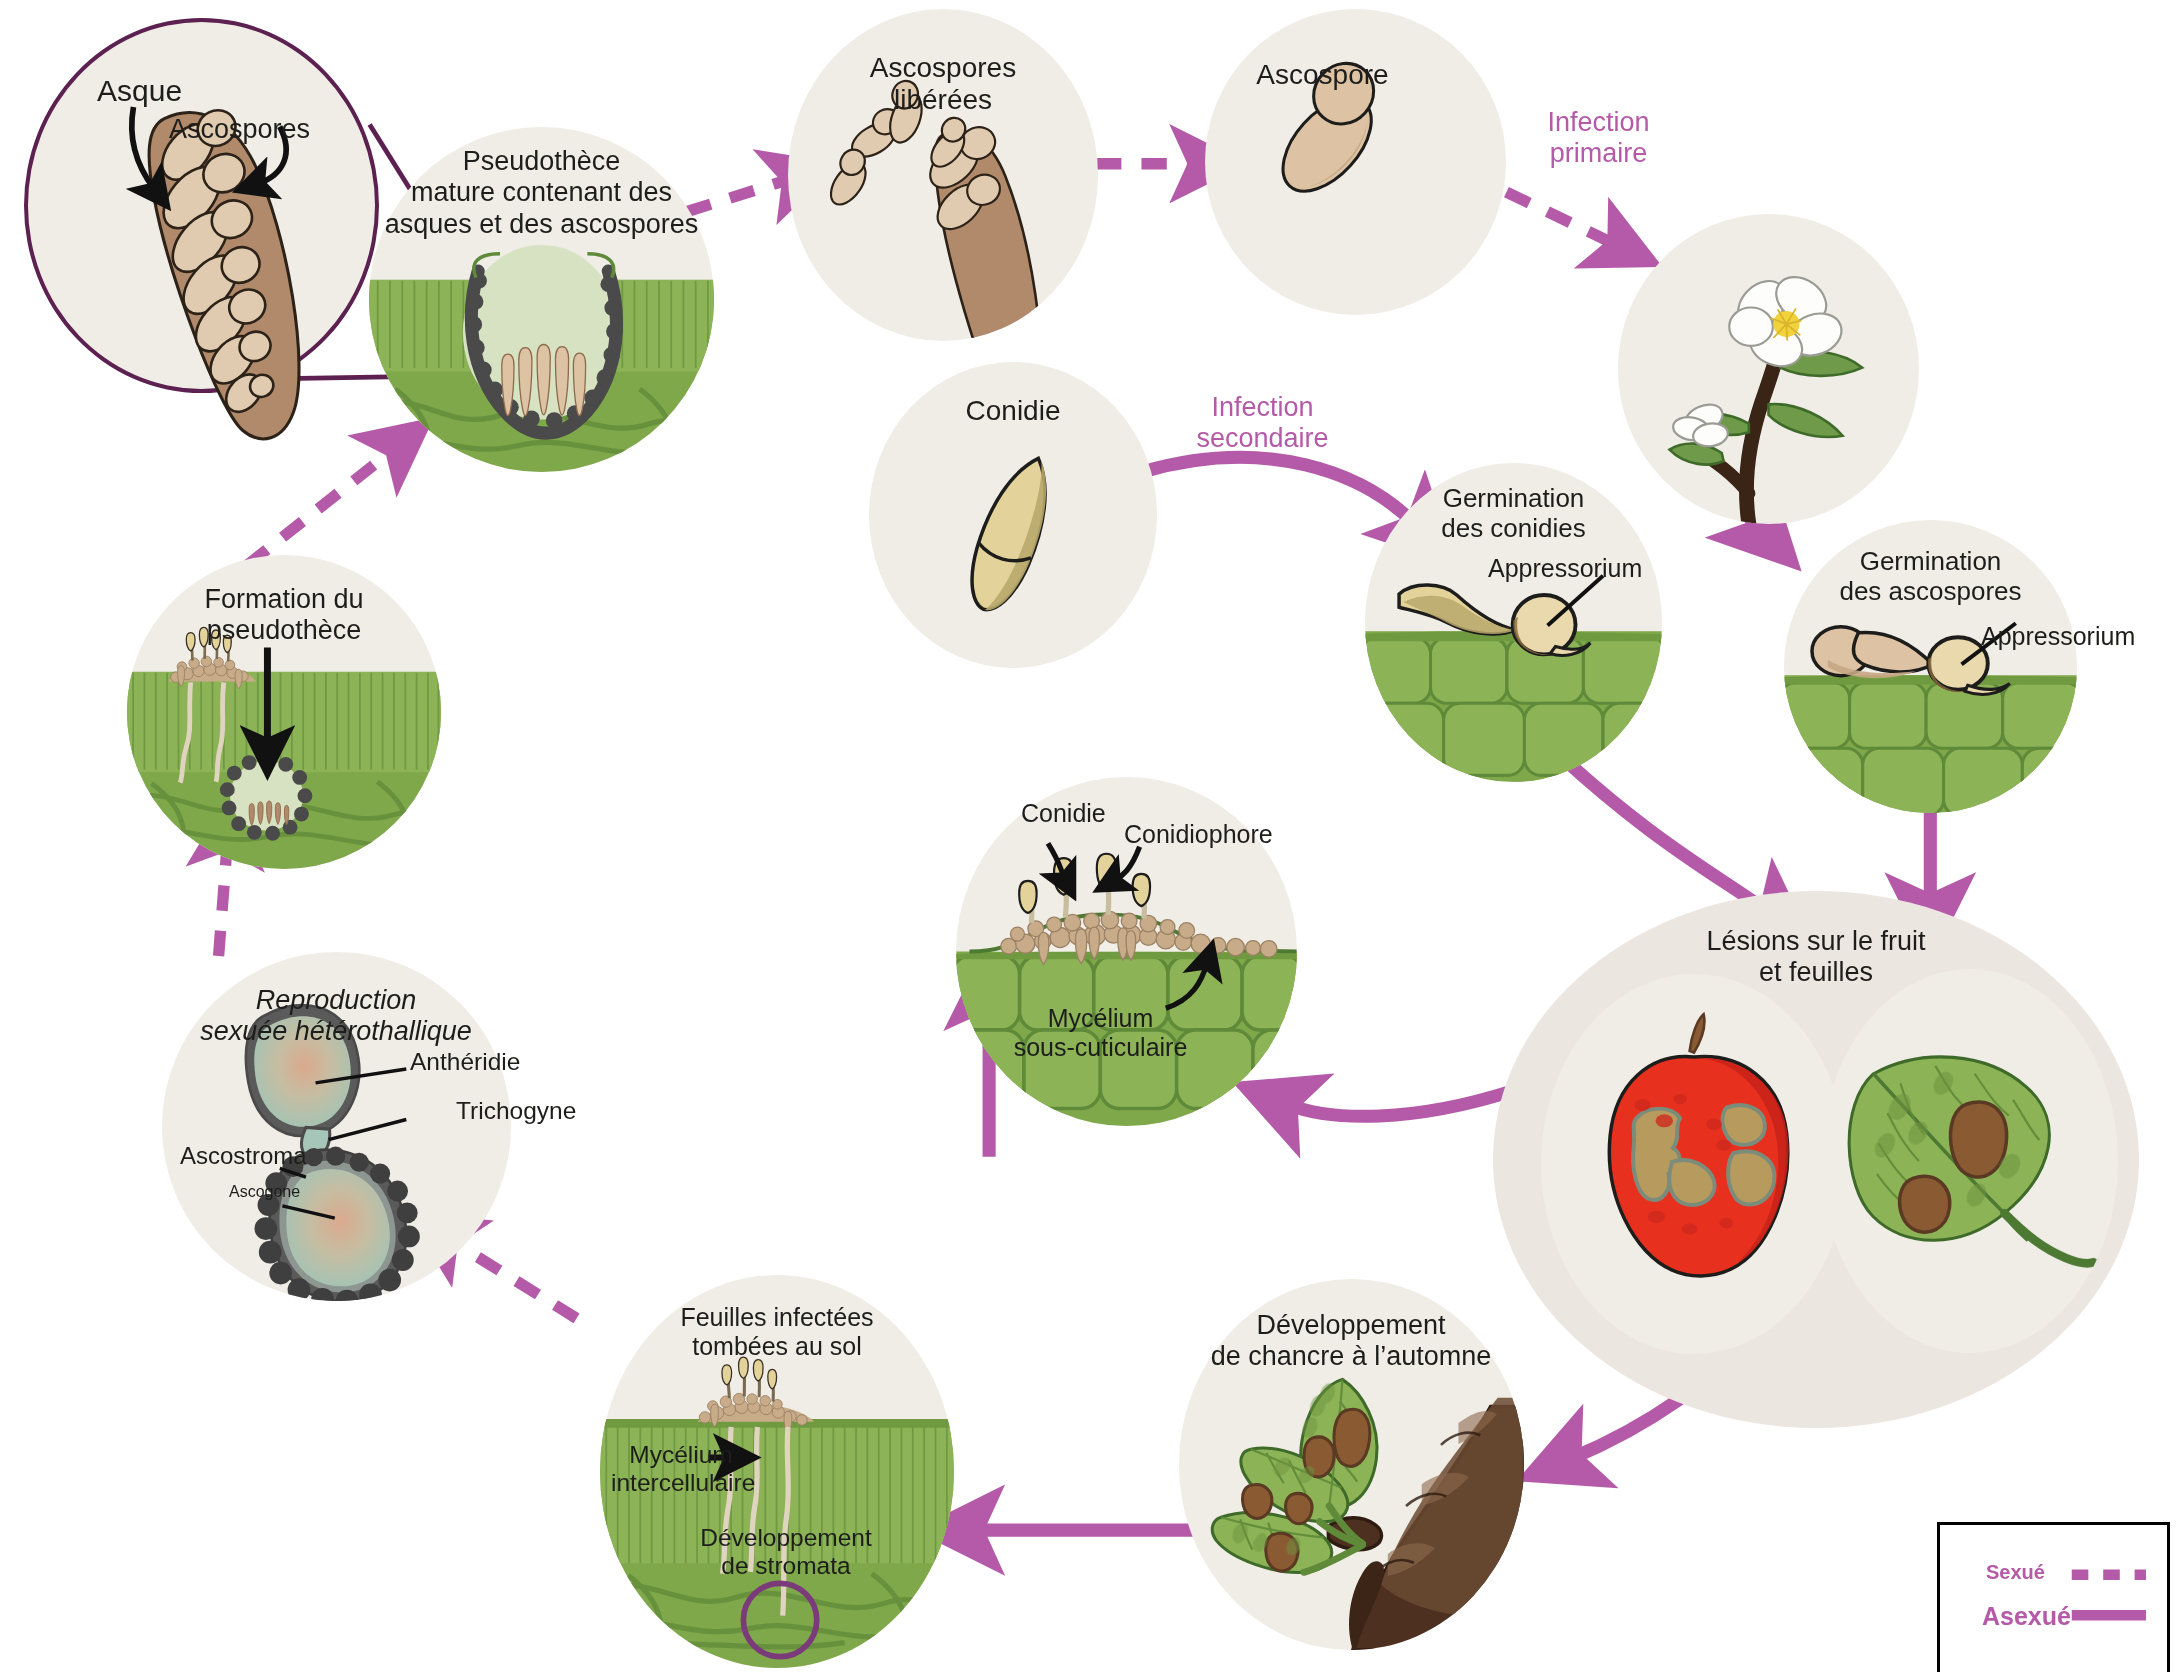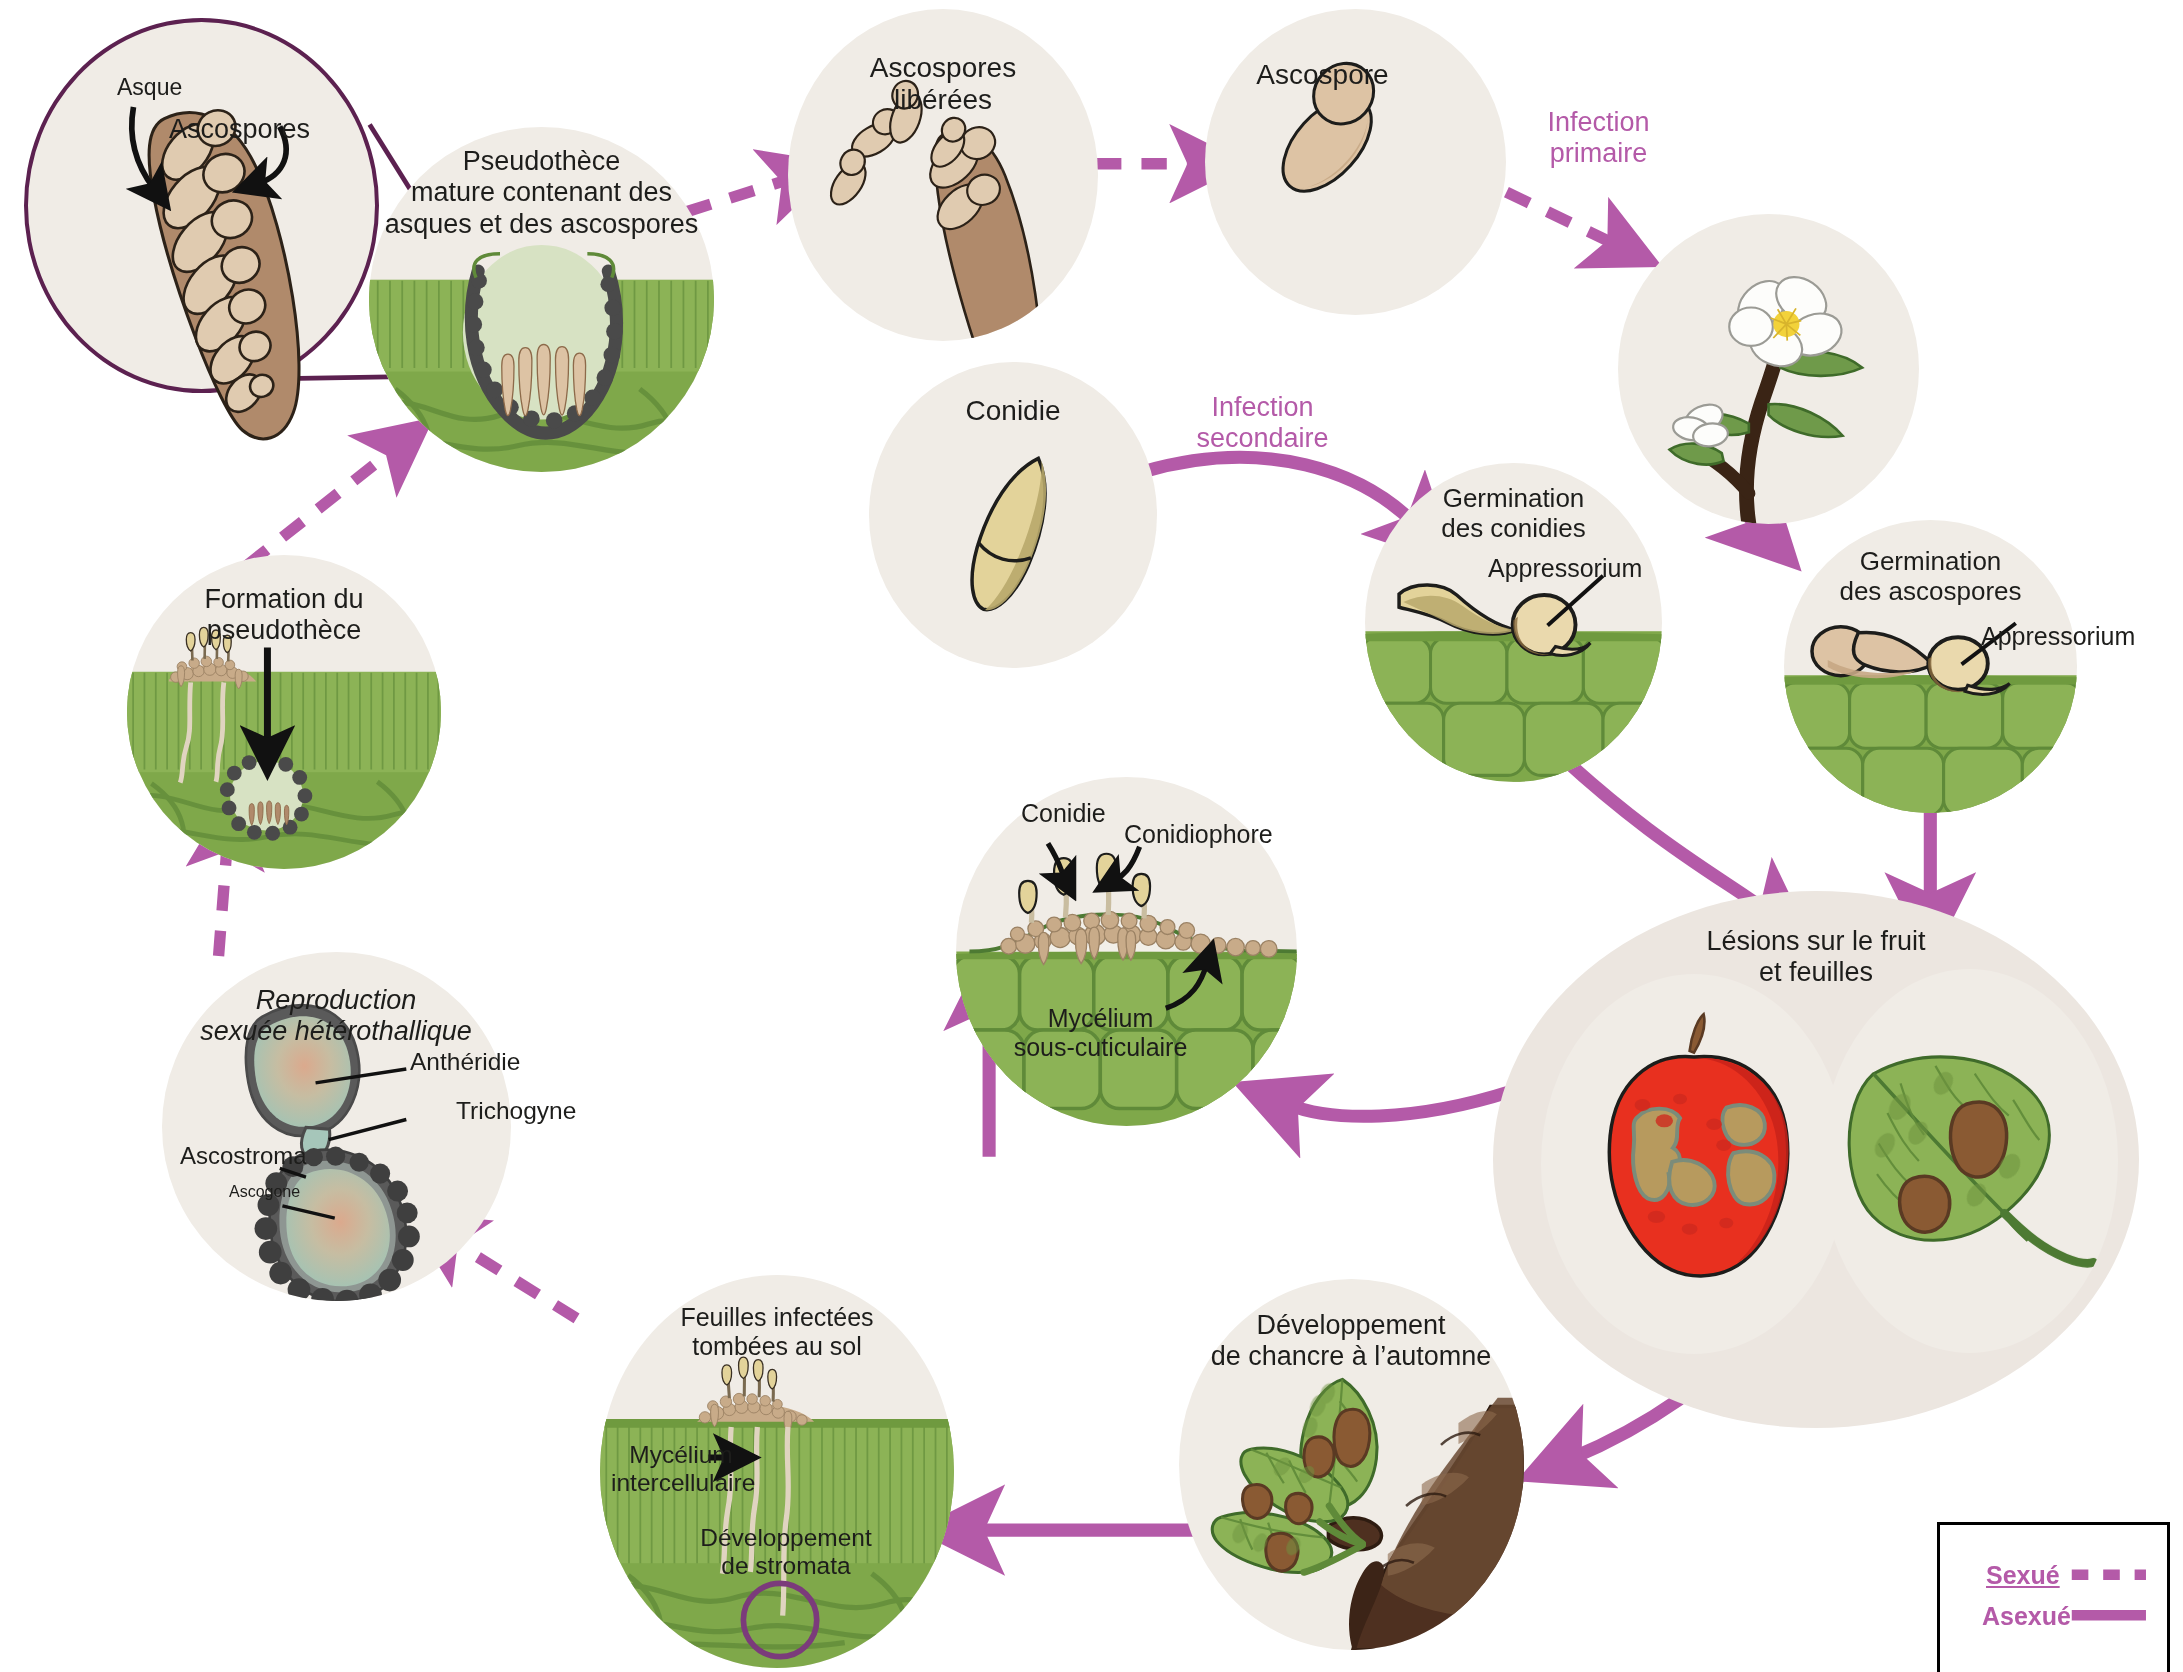--- a/index.html
+++ b/index.html
@@ -75,21 +75,21 @@
         <ellipse cx="148" cy="560" rx="36" ry="33"></ellipse>
         <ellipse cx="78" cy="645" rx="48" ry="34" transform="rotate(-24 78 645)"></ellipse>
         <ellipse cx="122" cy="648" rx="27" ry="25"></ellipse>
       </g>
     </g>
     <g fill="none" stroke="#111" stroke-width="13" marker-end="url(#mkblk)">
       <path d="M305,245 C290,330 320,390 352,432"></path>
       <path d="M640,290 C672,350 650,400 592,420"></path>
     </g>
   </svg>
-  <div class="inner-lbl" style="left:97px;top:74px;font-size:23px;margin-left:20px;">Asque</div>
+  <div class="inner-lbl" style="left:97px;top:74px;font-size:30px;">Asque</div>
   <div class="inner-lbl" style="left:169px;top:114px;font-size:27px;">Ascospores</div>
 
   <div class="node" style="left:369px;top:127px;width:345px;height:345px;overflow:hidden;">
     <svg viewBox="0 0 790 790" style="position:absolute;left:0;top:0;width:345px;height:345px;">
       <rect x="0" y="350" width="790" height="440" fill="#7fa84a"></rect>
       <rect x="0" y="350" width="790" height="210" fill="#8cb356"></rect>
       <g stroke="#6a9440" stroke-width="4" fill="none" opacity="0.85">
         <g>
           <path d="M20,352 v200 M48,352 v200 M76,352 v200 M104,352 v200 M132,352 v200 M160,352 v200 M188,352 v200 M216,352 v200 M244,352 v200 M272,352 v200 M300,352 v200 M328,352 v200 M356,352 v200 M384,352 v200 M412,352 v200 M440,352 v200 M468,352 v200 M496,352 v200 M524,352 v200 M552,352 v200 M580,352 v200 M608,352 v200 M636,352 v200 M664,352 v200 M692,352 v200 M720,352 v200 M748,352 v200 M776,352 v200"></path>
         </g>
@@ -693,21 +693,21 @@
           <path d="M322,556 C352,580 386,598 420,608"></path>
           <path d="M286,672 C330,660 382,630 420,610"></path>
         </g>
       </g>
     </svg>
   </div>
   <div class="lbl" style="left:1161px;top:1310px;width:380px;font-size:27px;">Développement
 de chancre à l’automne</div>
 
   <div class="legendbox" style="left:1937px;top:1522px;width:227px;height:148px;"></div>
-  <div class="legrow" style="left:1986px;top:1561px;font-size:25px;text-decoration:underline;">Sexué</div>
+  <div class="legrow" style="left:1986px;top:1561px;font-size:20px;">Sexué</div>
   <svg class="layer" viewBox="0 0 5022 3830">
     <line x1="4745" y1="3607" x2="4915" y2="3607" stroke="#b45aa8" stroke-width="24" stroke-dasharray="38 34"></line>
     <line x1="4745" y1="3700" x2="4915" y2="3700" stroke="#b45aa8" stroke-width="24"></line>
   </svg>
   <div class="legrow" style="left:1982px;top:1602px;font-size:25px;">Asexué</div>
 
 </div>
 
 
 </body></html>

